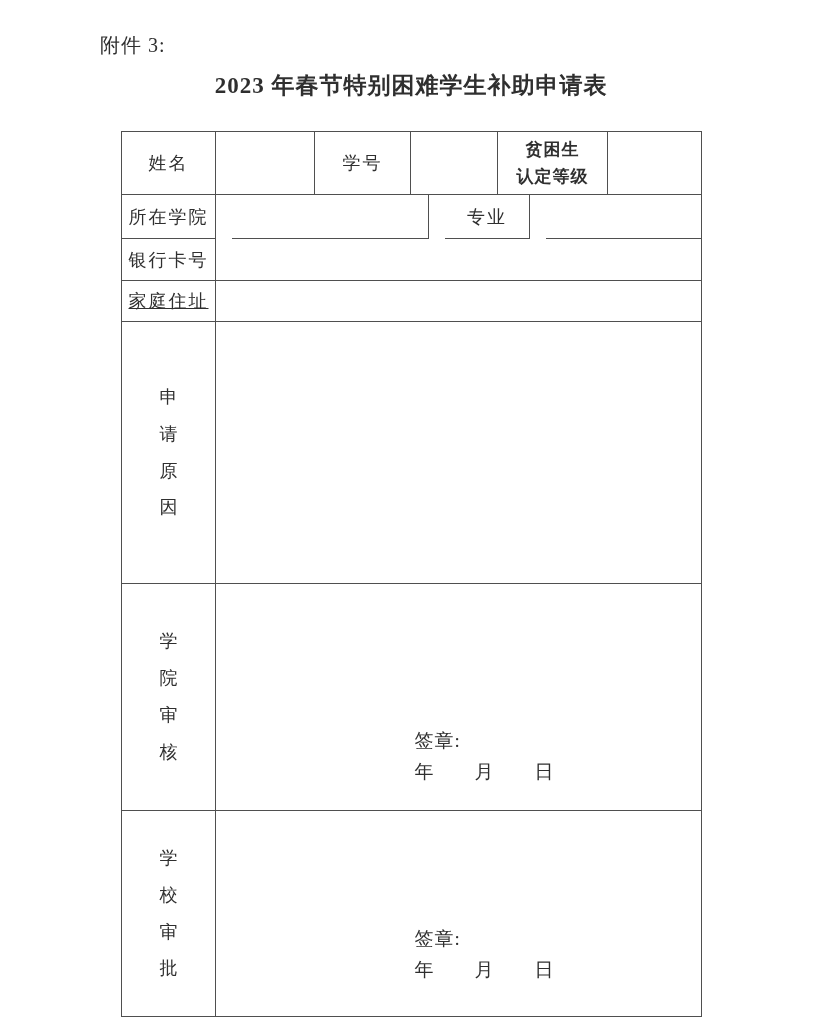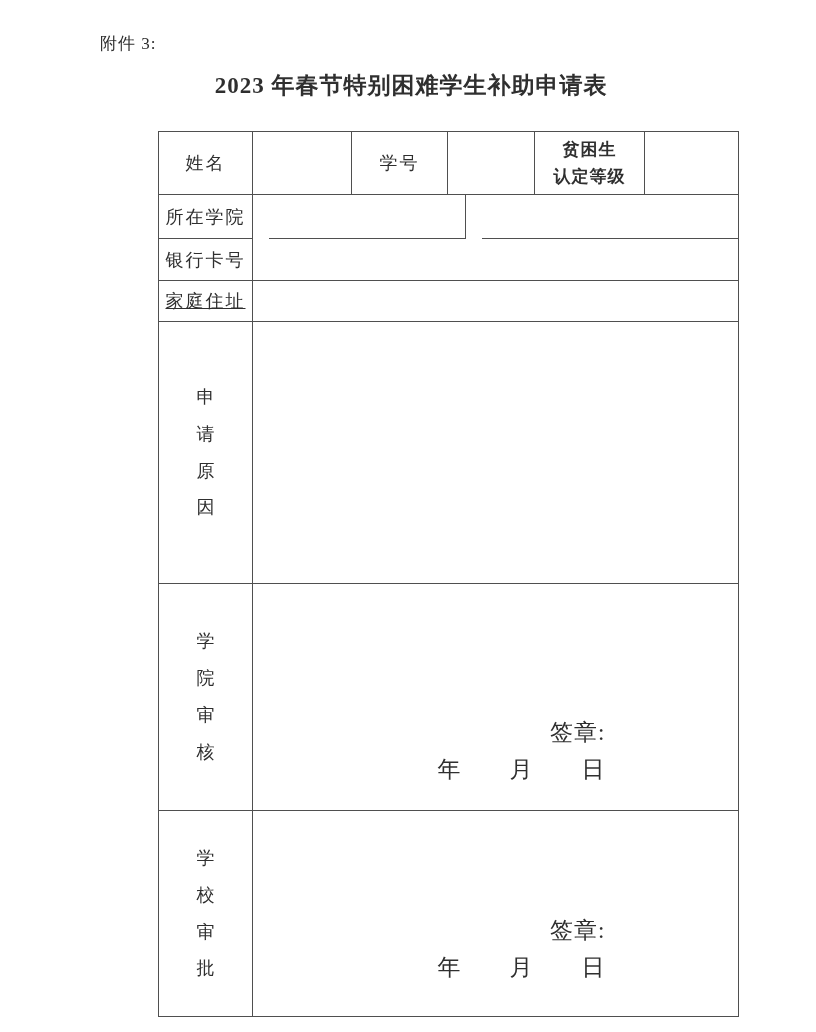--- a/index.html
+++ b/index.html
@@ -12,21 +12,21 @@
     height: 1032px;
     position: relative;
     font-family: "Liberation Serif", "DejaVu Serif", serif;
     color: #2f2f2f;
     overflow: hidden;
   }
   .attachment-label {
     position: absolute;
     left: 100px;
     top: 32px;
-    font-size: 17px;
+    font-size: 20px;
     letter-spacing: 1px;
   }
   .doc-title {
     position: absolute;
     left: 0;
     top: 70px;
     width: 822px;
     text-align: center;
     font-size: 23px;
     font-weight: bold;
@@ -36,21 +36,20 @@
     position: absolute;
     left: 121px;
     top: 131px;
     width: 581px;
     height: 886px;
     box-sizing: border-box;
     border-top: 1px solid #4f4f4f;
     border-left: 1px solid #4f4f4f;
     display: flex;
     flex-direction: column;
-    margin-left: 37px;
   }
   .row { display: flex; width: 100%; box-sizing: border-box; }
   .r1 { height: 63px; }
   .r2 { height: 44px; gap: 16px; }
   .r3 { height: 42px; }
   .r4 { height: 41px; text-decoration: underline; }
   .r5 { height: 262px; }
   .r6 { height: 227px; }
   .r7 { flex: 1; }
   .cell {
@@ -86,22 +85,22 @@
     line-height: 2.05;
     font-size: 18px;
     letter-spacing: 0;
   }
   .sig-cell {
     flex-direction: column;
     justify-content: flex-end;
     align-items: center;
   }
   .sig-block {
-    text-align: right;
-    font-size: 23px;
+    text-align: left;
+    font-size: 19px;
     line-height: 1.62;
     letter-spacing: 1px;
     transform: translateX(26px);
   }
   .r6 .sig-block { padding-bottom: 22px; }
   .r7 .sig-block { padding-bottom: 30px; }
   .seal-line { white-space: pre; }
   .date-line { white-space: pre; }
 </style>
 </head>
@@ -135,20 +134,23 @@
     </div>
   </div>
 
   <div class="row r2">
     <div class="cell w-label">
       <span>所在学院</span>
     </div>
     <div class="cell c2">
       <span></span>
     </div>
+    <div class="cell c3">
+      <span>专业</span>
+    </div>
     <div class="cell c-fill">
       <span></span>
     </div>
   </div>
 
   <div class="row r3">
     <div class="cell w-label">
       <span>银行卡号</span>
     </div>
     <div class="cell c-fill">

